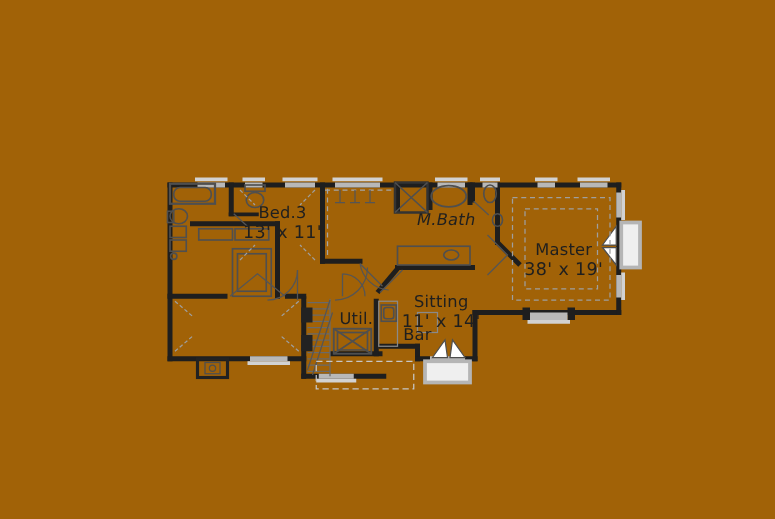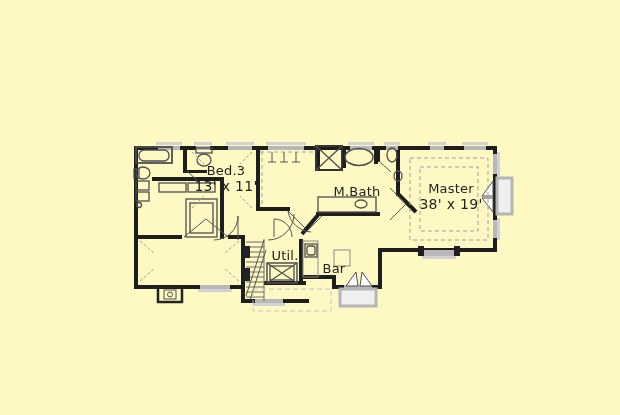--- a/index.html
+++ b/index.html
@@ -1,16 +1,16 @@
 <!DOCTYPE html>
 <html><head>
 <meta charset="utf-8">
 <style>
   html,body{margin:0;padding:0;background:#ffffff;}
-  .canvas{position:relative;width:620px;height:415px;background:#fef9c3;overflow:hidden;
+  .canvas{position:relative;width:620px;height:415px;background:#a16207;overflow:hidden;
           font-family:"DejaVu Sans","Liberation Sans",sans-serif;}
   .plan-svg{position:absolute;left:0;top:0;}
   .room-label{position:absolute;transform:translate(-50%,-50%);display:flex;flex-direction:column;
               align-items:center;color:#1f1f1f;text-align:center;line-height:1.05;white-space:nowrap;}
   .room-label .nm{font-size:13px;letter-spacing:.2px;}
   .room-label .dims{font-size:14px;letter-spacing:.3px;margin-top:1px;}
 </style>
 </head>
 <body>
 
@@ -167,32 +167,36 @@
       <path d="M187,171 L199,182"></path>
       <path d="M379,161 L391,172"></path>
     </g>
   </svg>
 
   <div class="room-label" style="left:226px;top:179px;">
     <span class="nm">Bed.3</span>
     <span class="dims">13' x 11'</span>
   </div>
 
-  <div class="room-label" style="left:357px;top:192px;">
+  <div class="room-label" style="left:357px;top:177px;font-style:italic;">
     <span class="nm">M.Bath</span>
   </div>
 
-  <div class="room-label" style="left:451px;top:197px;justify-content:center;">
+  <div class="room-label" style="left:451px;top:209px;justify-content:center;">
     <span class="nm">Master</span>
     <span class="dims">38' x 19'</span>
   </div>
 
 
   <div class="room-label" style="left:285px;top:256px;">
     <span class="nm">Util.</span>
   </div>
 
   <div class="room-label" style="left:334px;top:269px;">
     <span class="nm">Bar</span>
   </div>
 
+  <div class="room-label" style="left:353px;top:250px;">
+    <span class="nm">Sitting</span>
+    <span class="dims">11' x 14'</span>
+  </div>
 
 </div>
 
 </body></html>

